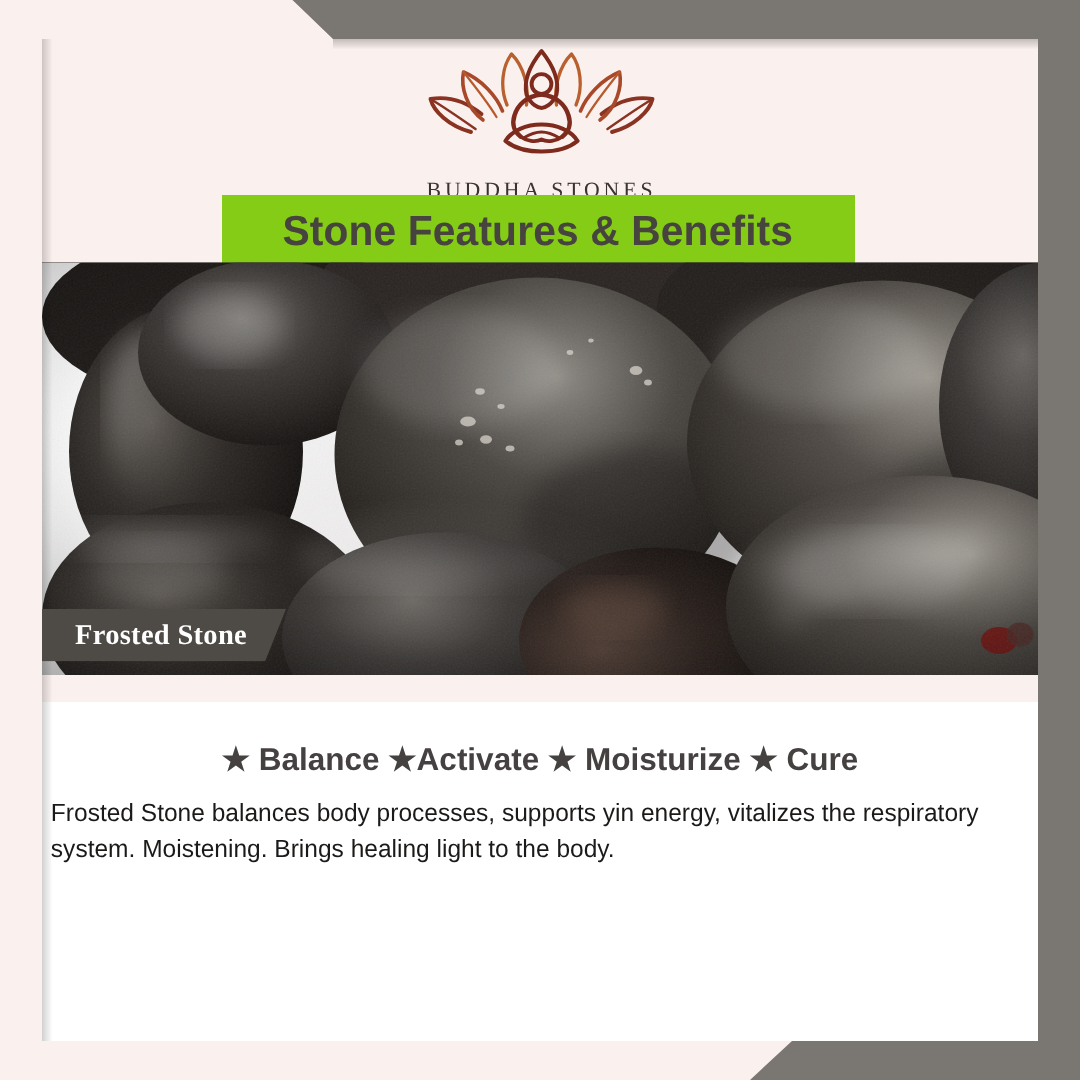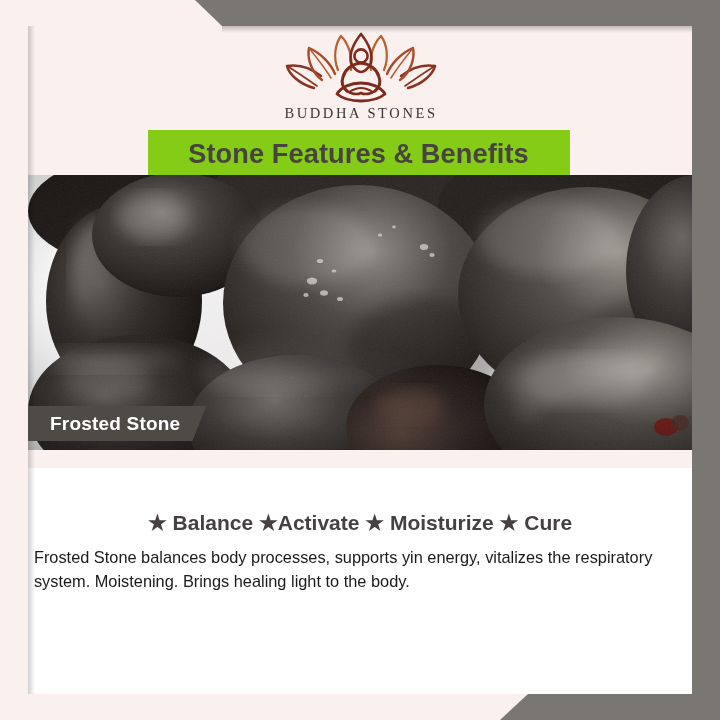--- a/index.html
+++ b/index.html
@@ -35,21 +35,21 @@
     background:#faf0ee;
   }
 
   
   .header{
     position:absolute; left:0; top:0; width:664px; height:110px;
     background:#faf0ee;
   }
   .logo-wrap{
     position:absolute; left:0; top:4px; width:666px;
-    display:flex; flex-direction:column; align-items:center;
+    display:flex; flex-direction:column; align-items:center;gap:14px;
   }
   .logo-mark{ width:160px; height:74px; display:block; }
   .logo-text{
     font-family:"Liberation Serif", serif;
     font-size:14.5px;
     letter-spacing:2.6px;
     color:#3a3430;
     margin-top:1px;
     font-weight:400;
   }
@@ -90,40 +90,40 @@
     padding:0 26px 0 22px;
     background:#4e4b47;
     display:flex; align-items:center;
     clip-path: polygon(0 0, 100% 0, calc(100% - 14px) 100%, 0 100%);
     z-index:5;
   }
   .stone-label-text{
     color:#ffffff;
     font-weight:bold;
     font-size:19px;
-    font-family:Liberation Sans, sans-serif;
+    font-family:Liberation Serif, serif;
     letter-spacing:0.2px;
     white-space:nowrap;
   }
 
   
   .strip{
     position:absolute;
     left:0; top:424px; width:664px; height:18px;
     background:#faf0ee;
   }
 
   
   .content{
     position:absolute;
     left:0; top:442px; width:664px; height:226px;
     background:#ffffff;
   }
   .benefits{
-    margin-top:43px;
+    margin-top:26px;
     text-align:center;
     font-weight:bold;
     font-size:21px;
     color:#454140;
     font-family:"Liberation Sans", sans-serif;
     white-space:nowrap;
     letter-spacing:0px;
   }
   .desc{
     margin:11px 0 0 0;

